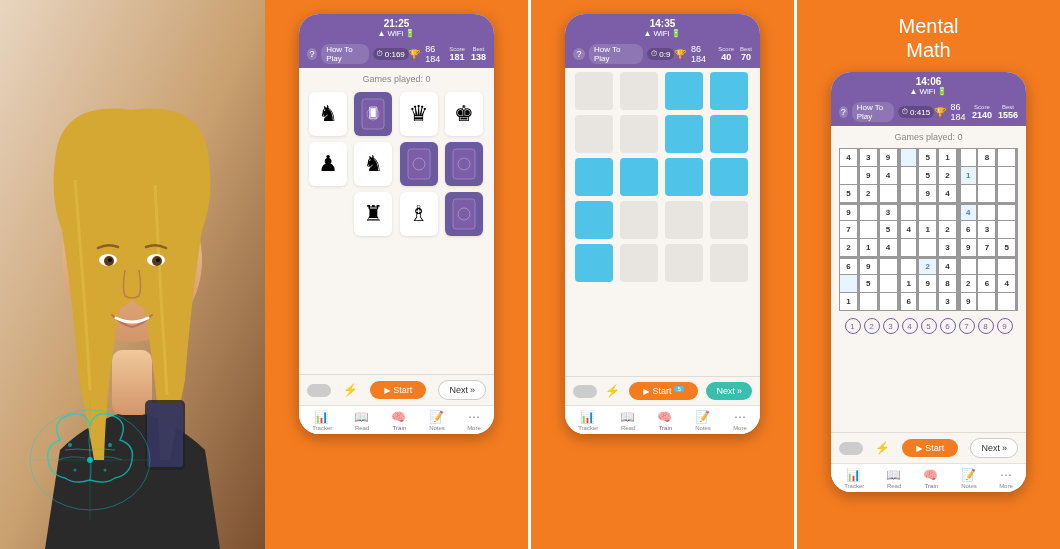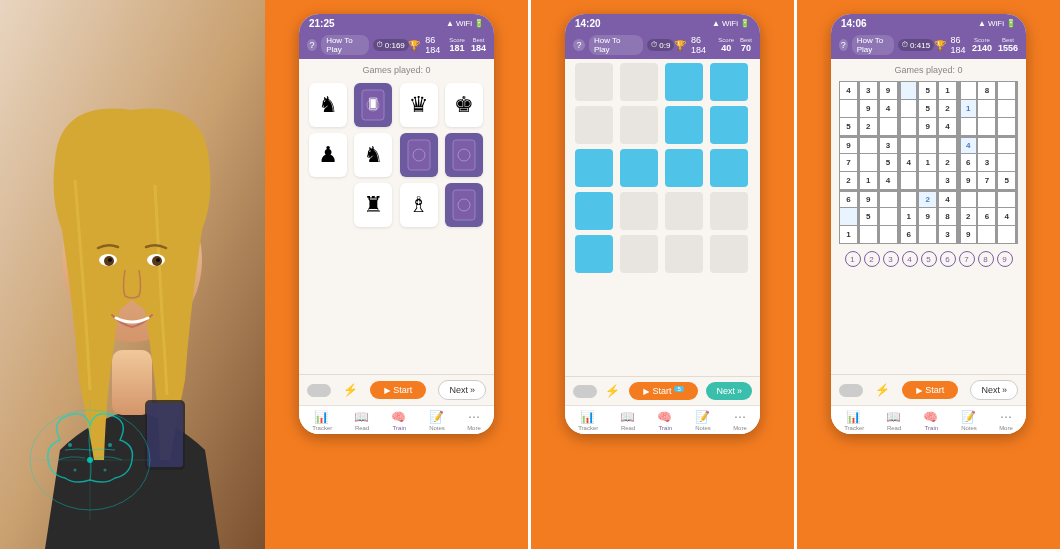--- a/index.html
+++ b/index.html
@@ -66,20 +66,21 @@
     
     .phone-status-bar {
       background: #7b5ea7;
       color: #fff;
       font-size: 9px;
       padding: 4px 10px 2px;
       display: flex;
       justify-content: space-between;
       align-items: center;
       flex-shrink: 0;
+      flex-direction: column;
     }
     .status-time { font-weight: 600; font-size: 10px; }
     .status-icons { display: flex; gap: 2px; align-items: center; font-size: 8px; }
 
     
     .phone-header {
       background: #7b5ea7;
       padding: 4px 8px;
       display: flex;
       justify-content: space-between;
@@ -402,21 +403,21 @@
         <span class="header-trophy">🏆</span>
         <span style="color:#fff;font-size:9px;">86 184</span>
       </div>
       <div class="header-right">
         <div class="score-box">
           <div class="score-label">Score</div>
           <div class="score-value">181</div>
         </div>
         <div class="score-box">
           <div class="score-label">Best</div>
-          <div class="score-value">184</div>
+          <div class="score-value">138</div>
         </div>
       </div>
     </div>
 
     <div class="phone-content">
       <div class="games-played">Games played: 0</div>
 
       <div class="chess-grid">
         <div class="chess-cell">♞</div>
         <div class="chess-cell card">
@@ -489,21 +490,21 @@
         <span class="nav-label">More</span>
       </div>
     </div>
   </div>
 </div>
 
 <div class="orange-panel">
 
   <div class="phone">
     <div class="phone-status-bar">
-      <span class="status-time">14:20</span>
+      <span class="status-time">14:35</span>
       <div class="status-icons">
         <span>▲</span>
         <span>WiFi</span>
         <span>🔋</span>
       </div>
     </div>
     <div class="phone-header">
       <div class="header-left">
         <span style="color:#fff;font-size:9px;background:rgba(255,255,255,0.2);border-radius:50%;width:12px;height:12px;display:flex;align-items:center;justify-content:center;">?</span>
         <span style="color:#fff;font-size:8px;background:rgba(255,255,255,0.15);border-radius:8px;padding:1px 5px;">How To Play</span>
@@ -591,20 +592,21 @@
       </div>
       <div class="nav-item">
         <span class="nav-icon">⋯</span>
         <span class="nav-label">More</span>
       </div>
     </div>
   </div>
 </div>
 
 <div class="orange-panel">
+  <div class="panel-title">Mental<br>Math</div>
 
   <div class="phone">
     <div class="phone-status-bar">
       <span class="status-time">14:06</span>
       <div class="status-icons">
         <span>▲</span>
         <span>WiFi</span>
         <span>🔋</span>
       </div>
     </div>

